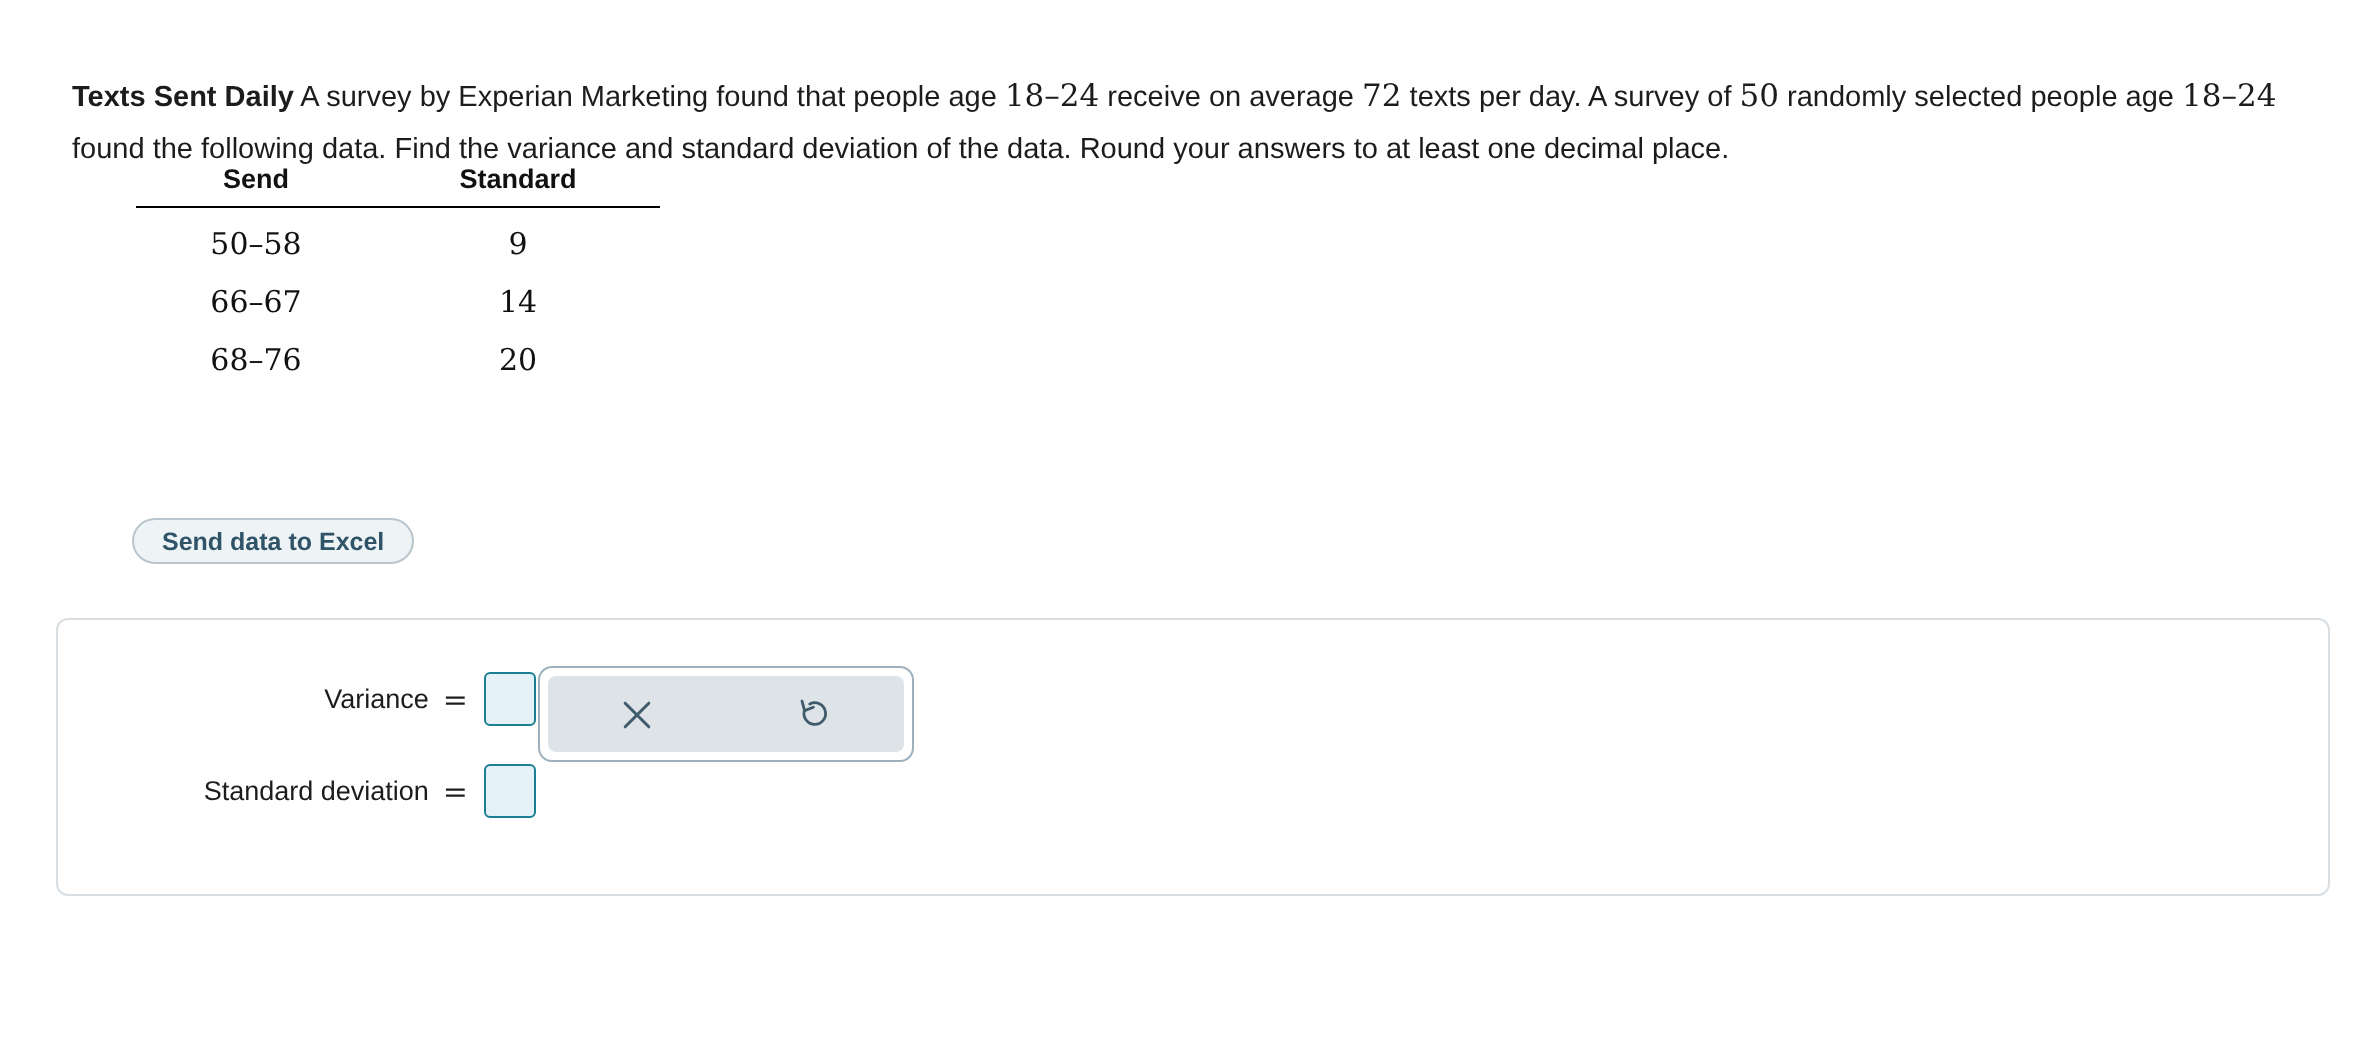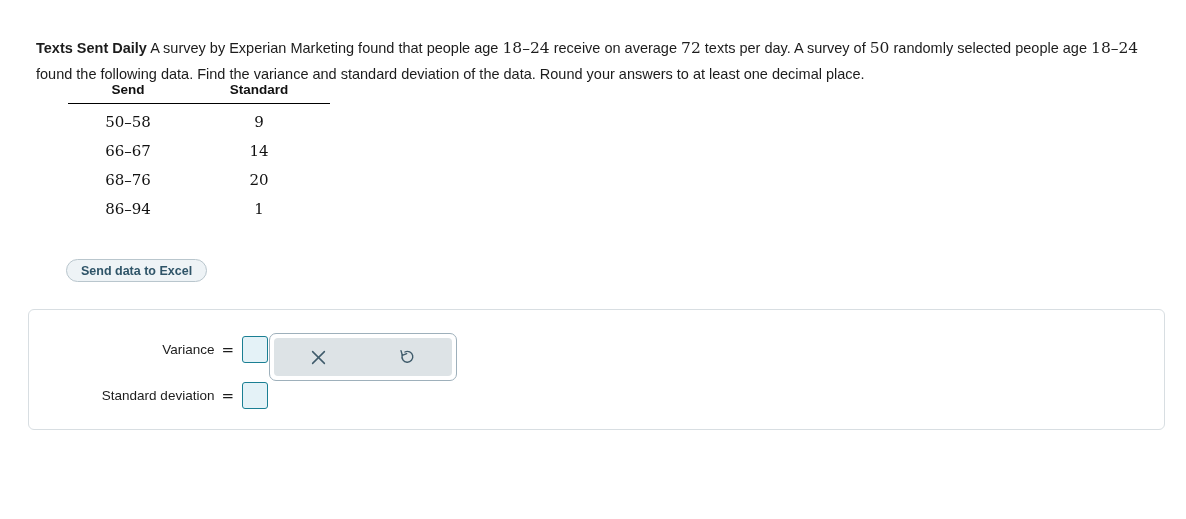--- a/index.html
+++ b/index.html
@@ -86,21 +86,21 @@
     white-space: nowrap;
     box-sizing: border-box;
   }
 
   
   .answer-panel {
     position: absolute;
     left: 28px;
     top: 309px;
     width: 1137px;
-    height: 121px;
+    height: 139px;
     border: 1px solid #d8dee2;
     border-radius: 6px;
     background: #ffffff;
     box-sizing: border-box;
   }
 
   .answer-rows {
     position: absolute;
     left: 24px;
     top: 26px;
@@ -194,24 +194,20 @@
         <td>9</td>
       </tr>
       <tr>
         <td>66–67</td>
         <td>14</td>
       </tr>
       <tr>
         <td>68–76</td>
         <td>20</td>
       </tr>
-      <tr>
-        <td>86–94</td>
-        <td>1</td>
-      </tr>
     </tbody>
 </table>
 
 <button class="excel-btn">Send data to Excel</button>
 
 <div class="answer-panel">
 
   <div class="answer-rows">
 
     <div class="answer-row">

